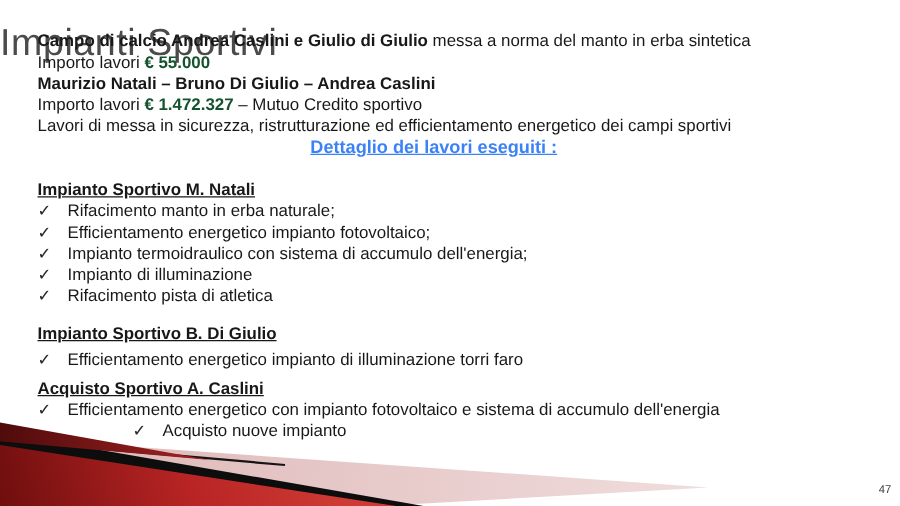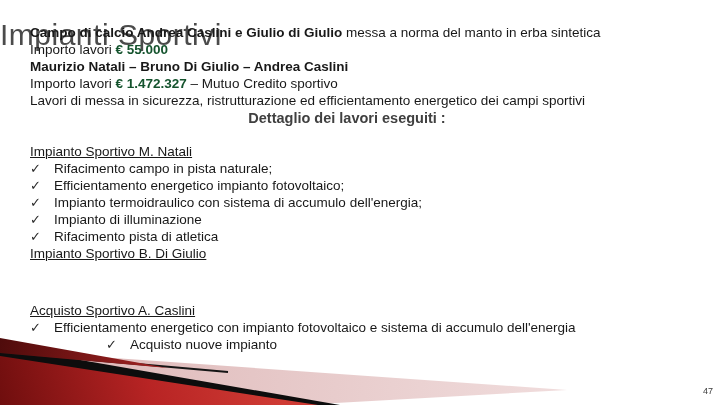--- a/index.html
+++ b/index.html
@@ -12,23 +12,23 @@
     font-size:30px;font-weight:400;color:#4b4b4b;
     letter-spacing:.5px;z-index:1;
   }
   .deco{position:absolute;left:0;top:0;width:720px;height:405px;z-index:0;}
   .row{
     position:absolute;left:30px;width:666px;z-index:2;
     font-size:13.5px;line-height:17px;color:#181818;white-space:nowrap;
   }
   .b{font-weight:bold;}
   .red{color:#14532d;}
-  .heading{font-weight:normal;text-decoration:underline;}
+  .heading{font-weight:bold;text-decoration:underline;}
   .detail-row{left:0;width:694px;text-align:center;font-size:14.5px;}
-  .detail-row .detail{color:#404040;font-weight:bold;}
+  .detail-row .detail{color:#3b82f6;font-weight:bold;text-decoration:underline;}
   .bullet .check{
     display:inline-block;width:24px;color:#2a2a2a;font-size:13px;
   }
   .bullet.sub{padding-left:76px;}
   .page{
     position:absolute;right:7px;bottom:9px;z-index:2;
     font-size:9px;color:#3c3c3c;
   }
 </style>
 </head>
@@ -68,28 +68,29 @@
   <div class="row" style="top:58px"><span class="b">Maurizio Natali – Bruno Di Giulio – Andrea Caslini</span></div>
 
   <div class="row" style="top:75px"><span>Importo lavori </span><span class="red b">€ 1.472.327</span><span> – Mutuo Credito sportivo</span></div>
 
   <div class="row" style="top:92px">Lavori di messa in sicurezza, ristrutturazione ed efficientamento energetico dei campi sportivi</div>
 
   <div class="row detail-row" style="top:110px"><span class="detail">Dettaglio dei lavori eseguiti :</span></div>
 
   <div class="row" style="top:143px"><span class="heading">Impianto Sportivo M. Natali</span></div>
 
-  <div class="row bullet" style="top:160px"><span class="check">✓</span><span>Rifacimento campo in pista naturale;</span></div>
+  <div class="row bullet" style="top:160px"><span class="check">✓</span><span>Rifacimento manto in erba naturale;</span></div>
   <div class="row bullet" style="top:177px"><span class="check">✓</span><span>Efficientamento energetico impianto fotovoltaico;</span></div>
   <div class="row bullet" style="top:194px"><span class="check">✓</span><span>Impianto termoidraulico con sistema di accumulo dell'energia;</span></div>
   <div class="row bullet" style="top:211px"><span class="check">✓</span><span>Impianto di illuminazione</span></div>
   <div class="row bullet" style="top:228px"><span class="check">✓</span><span>Rifacimento pista di atletica</span></div>
 
-  <div class="row" style="top:245px"><span class="heading">Impianto Sportivo B. Di Giulio</span></div>
+  <div class="row" style="top:258px"><span class="heading">Impianto Sportivo B. Di Giulio</span></div>
 
+  <div class="row bullet" style="top:279px"><span class="check">✓</span><span>Efficientamento energetico impianto di illuminazione torri faro</span></div>
 
   <div class="row" style="top:302px"><span class="heading">Acquisto Sportivo A. Caslini</span></div>
 
   <div class="row bullet" style="top:319px"><span class="check">✓</span><span>Efficientamento energetico con impianto fotovoltaico e sistema di accumulo dell'energia</span></div>
   <div class="row bullet sub" style="top:336px"><span class="check">✓</span><span>Acquisto nuove impianto</span></div>
 
   <div class="page">47</div>
 
 </div>
 

